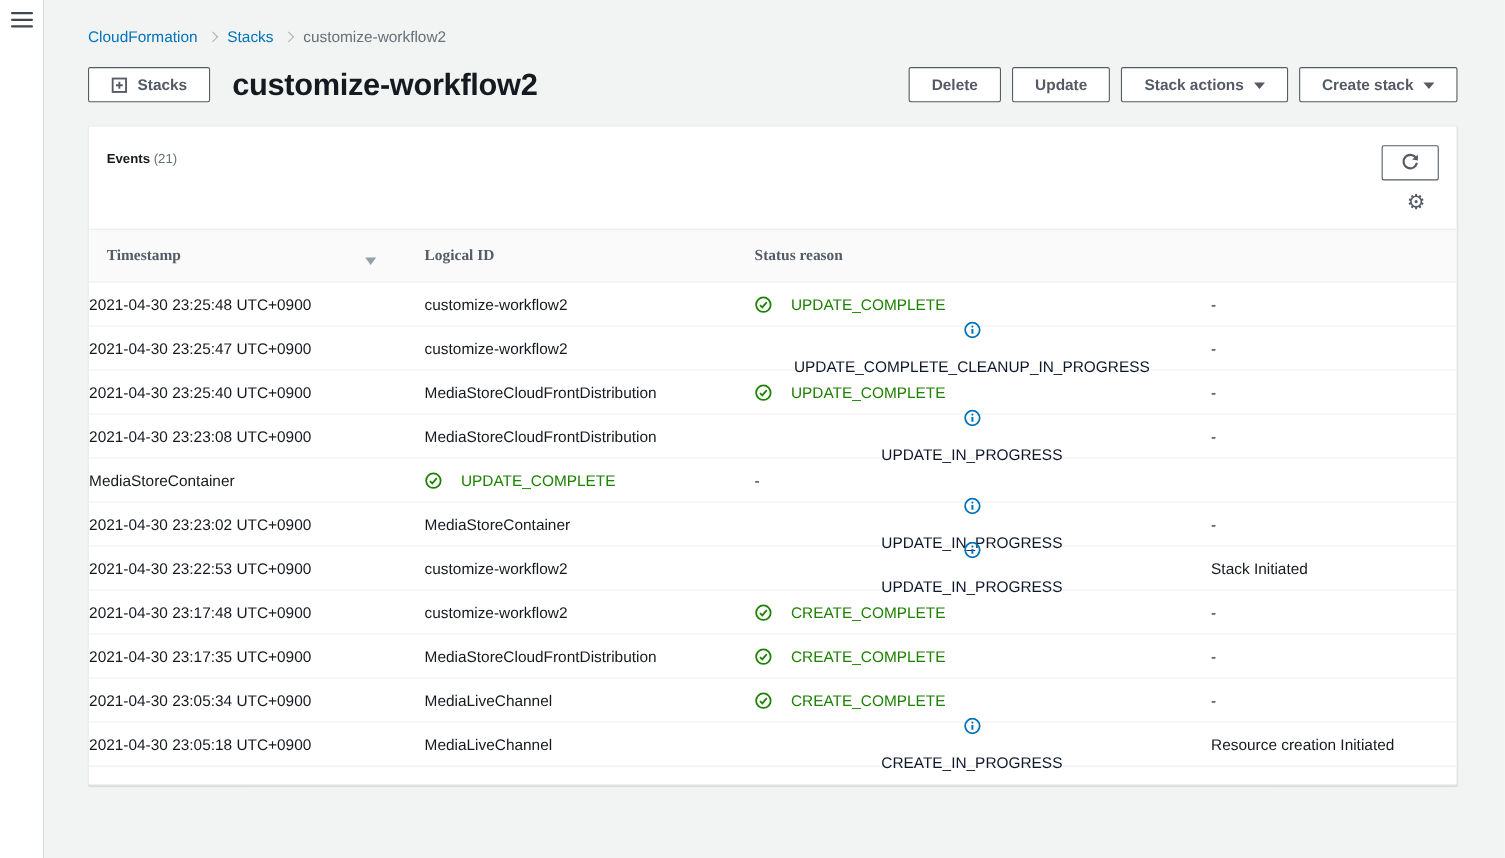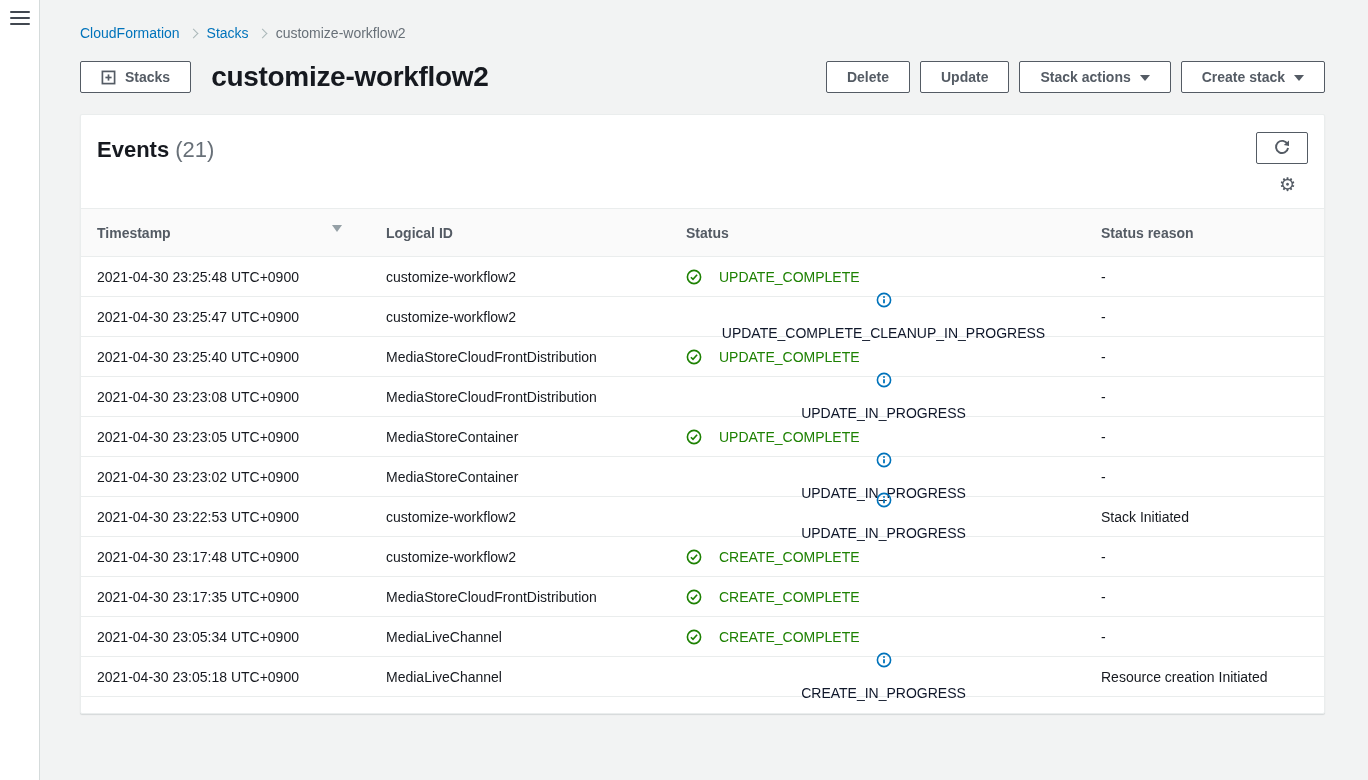--- a/index.html
+++ b/index.html
@@ -49,21 +49,21 @@
   .tab-sep { width:1px; background:#d5dbdb; margin:8px 0; }
 
   
   .panel {
     margin-top:21px; background:#fff; border:1px solid #eaeded; border-radius:2px;
     box-shadow:0 1px 1px 0 rgba(0,28,36,0.12);
     height:600px; overflow:hidden;
   }
   .panel-header { padding:17px 16px 0 16px; }
   .panel-title-row { display:flex; align-items:flex-start; }
-  .panel-title { font-size:22px; font-weight:700; padding-top:5px; }
+  .panel-title { font-size:12px; font-weight:700; padding-top:5px; }
   .panel-count { font-weight:400; color:#687078; }
   .icon-btn {
     margin-left:auto; width:52px; height:32px; background:#fff;
     border:1px solid #545b64; border-radius:2px; display:flex; align-items:center; justify-content:center;
     cursor:pointer;
   }
   .controls-row { display:flex; align-items:center; margin-top:11px; }
   .search-box {
     width:728px; height:30px; border:1px solid #aab7b8; border-radius:2px; background:#fff;
     display:flex; align-items:center; padding:0 9px; gap:7px;
@@ -75,26 +75,26 @@
   .search-box input::placeholder { color:#879596; font-style:italic; }
   .gear { margin-left:auto; margin-right:12px; font-family:"DejaVu Sans", sans-serif; font-size:19px; color:#545b64; cursor:pointer; line-height:1; }
 
   
   .table { margin-top:14px; }
   .thead, .row { display:grid; grid-template-columns:285px 300px 415px 1fr; align-items:center; }
   .thead {
     background:#fafafa; border-top:1px solid #eaeded; border-bottom:1px solid #eaeded;
     height:49px; color:#545b64; font-weight:700;
   }
-  .th { padding-left:16px; position:relative; display:flex; align-items:flex-start; }
+  .th { padding-left:16px; position:relative; display:flex; align-items:flex-end;font-family:Liberation Serif, serif; }
   .th + .th { padding-left:20px; }
   .th + .th::before { content:""; position:absolute; left:0; top:11px; bottom:11px; width:1px; background:#d5dbdb; }
   .sort-arrow { margin-left:auto; margin-right:24px; width:0; height:0; border-left:5px solid transparent; border-right:5px solid transparent; border-top:7px solid #95a0a6; }
   .row { height:40px; border-bottom:1px solid #eaeded; background:#fff; }
-  .cell { padding-left:16px; white-space:nowrap; overflow:hidden; }
+  .cell { white-space:nowrap; overflow:hidden; }
   .cell + .cell { padding-left:20px; }
   .status-cell { display:flex; align-items:center; gap:17px; }
   .status-success { color:#1d8102; }
   .status-info { color:#0f172a;flex-direction:column; }
   .sicon { display:flex; align-items:center; }
 </style>
 </head>
 <body>
 
 <div class="side-strip">
@@ -167,21 +167,20 @@
       </div>
     </div>
 
     <div class="table">
       <div class="thead">
         <div class="th">
           <span>Timestamp</span>
           <span class="sort-arrow"></span>
         </div>
         <div class="th">Logical ID</div>
-        <div class="th">Status</div>
         <div class="th">Status reason</div>
       </div>
       <div id="table-body">
           <div class="row">
             <div class="cell">2021-04-30 23:25:48 UTC+0900</div>
             <div class="cell">customize-workflow2</div>
             <div class="cell status-cell status-success">
               <span class="sicon">
                 <svg width="16" height="16" viewBox="0 0 16 16">
                   <circle cx="8" cy="8" r="6.6" fill="none" stroke="#1d8102" stroke-width="1.6"></circle>
@@ -230,21 +229,20 @@
                   <circle cx="8" cy="8" r="6.6" fill="none" stroke="#0073bb" stroke-width="1.6"></circle>
                   <circle cx="8" cy="4.9" r="1" fill="#0073bb"></circle>
                   <line x1="8" y1="7.2" x2="8" y2="11.3" stroke="#0073bb" stroke-width="1.8"></line>
                 </svg>
               </span>
               <span>UPDATE_IN_PROGRESS</span>
             </div>
             <div class="cell">-</div>
           </div>
           <div class="row">
-            <div class="cell">2021-04-30 23:23:05 UTC+0900</div>
             <div class="cell">MediaStoreContainer</div>
             <div class="cell status-cell status-success">
               <span class="sicon">
                 <svg width="16" height="16" viewBox="0 0 16 16">
                   <circle cx="8" cy="8" r="6.6" fill="none" stroke="#1d8102" stroke-width="1.6"></circle>
                   <path d="M4.9 8.3 L7 10.4 L11.1 5.7" fill="none" stroke="#1d8102" stroke-width="1.6"></path>
                 </svg>
               </span>
               <span>UPDATE_COMPLETE</span>
             </div>

